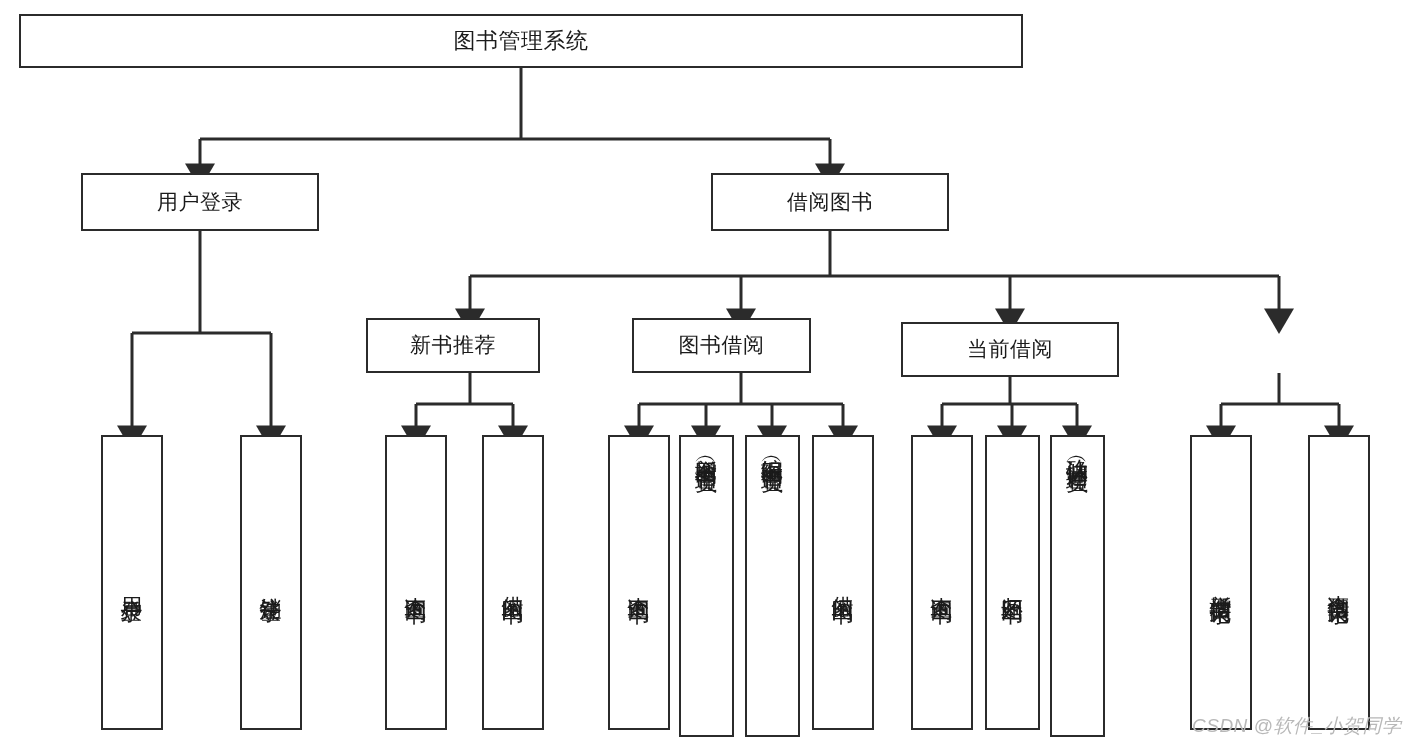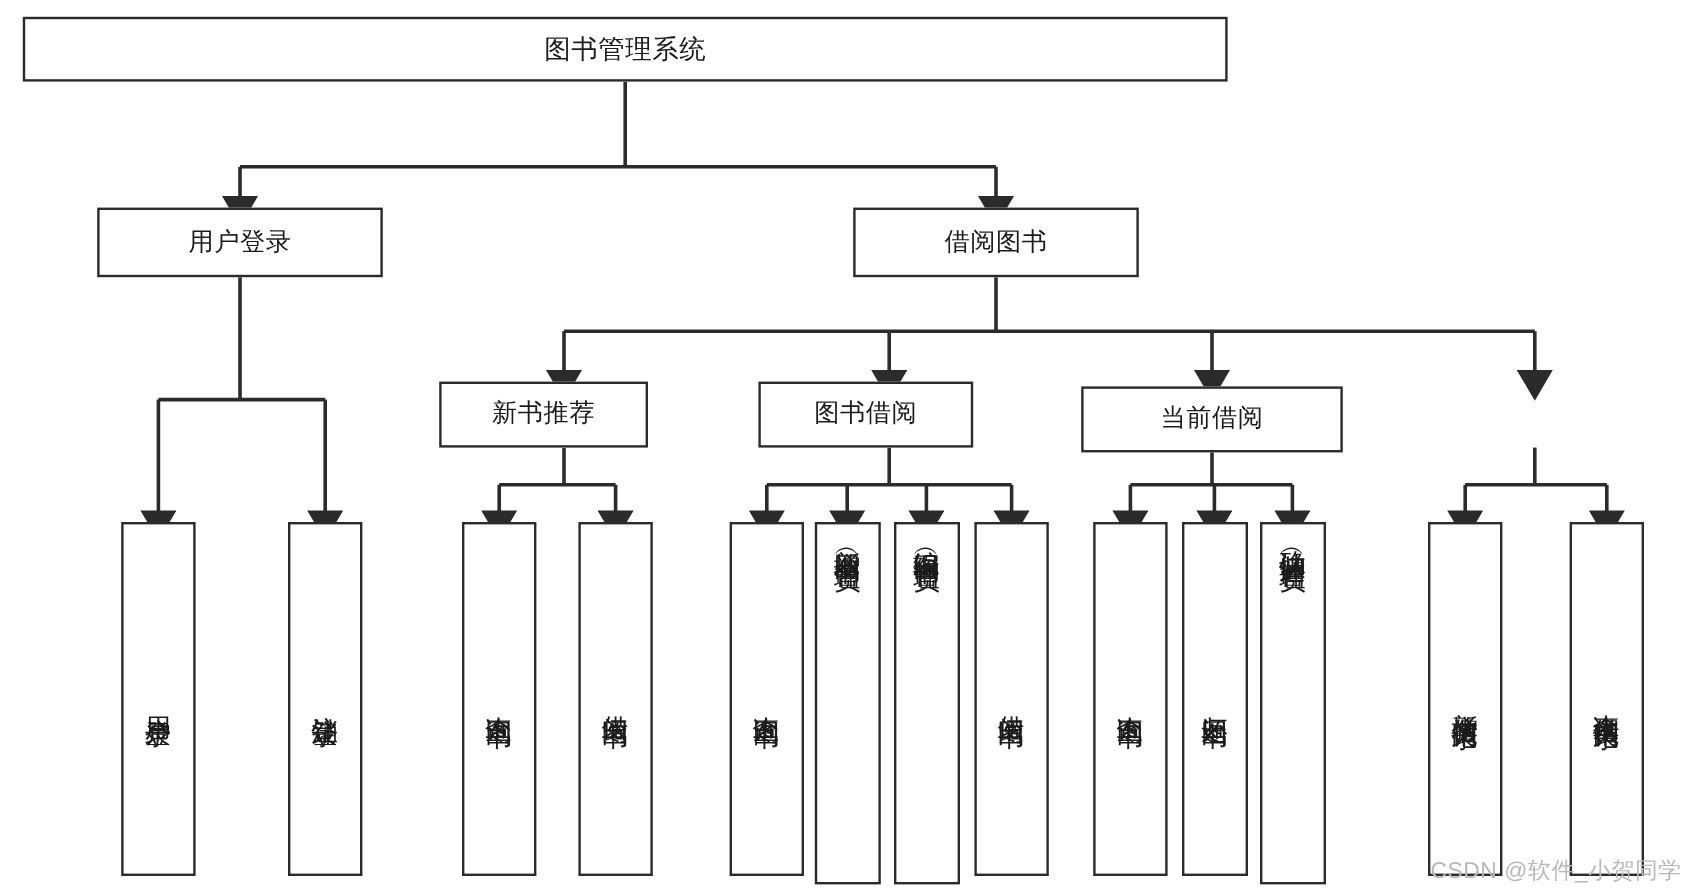--- a/index.html
+++ b/index.html
@@ -62,20 +62,21 @@
     align-items: center;
     padding-top: 0;
   }
   .watermark {
     position: absolute;
     font-size: 19px;
     color: #b8b8b8;
     white-space: nowrap;
     z-index: 5;
     letter-spacing: 0.5px;
+    font-style: italic;
   }
 </style>
 </head>
 <body>
 
 <div id="canvas">
 
   <svg id="edges" viewBox="0 0 1405 747" xmlns="http://www.w3.org/2000/svg">
     <defs>
       <marker id="arrow" markerWidth="9" markerHeight="10" refX="1.2" refY="5" orient="auto" markerUnits="strokeWidth">

